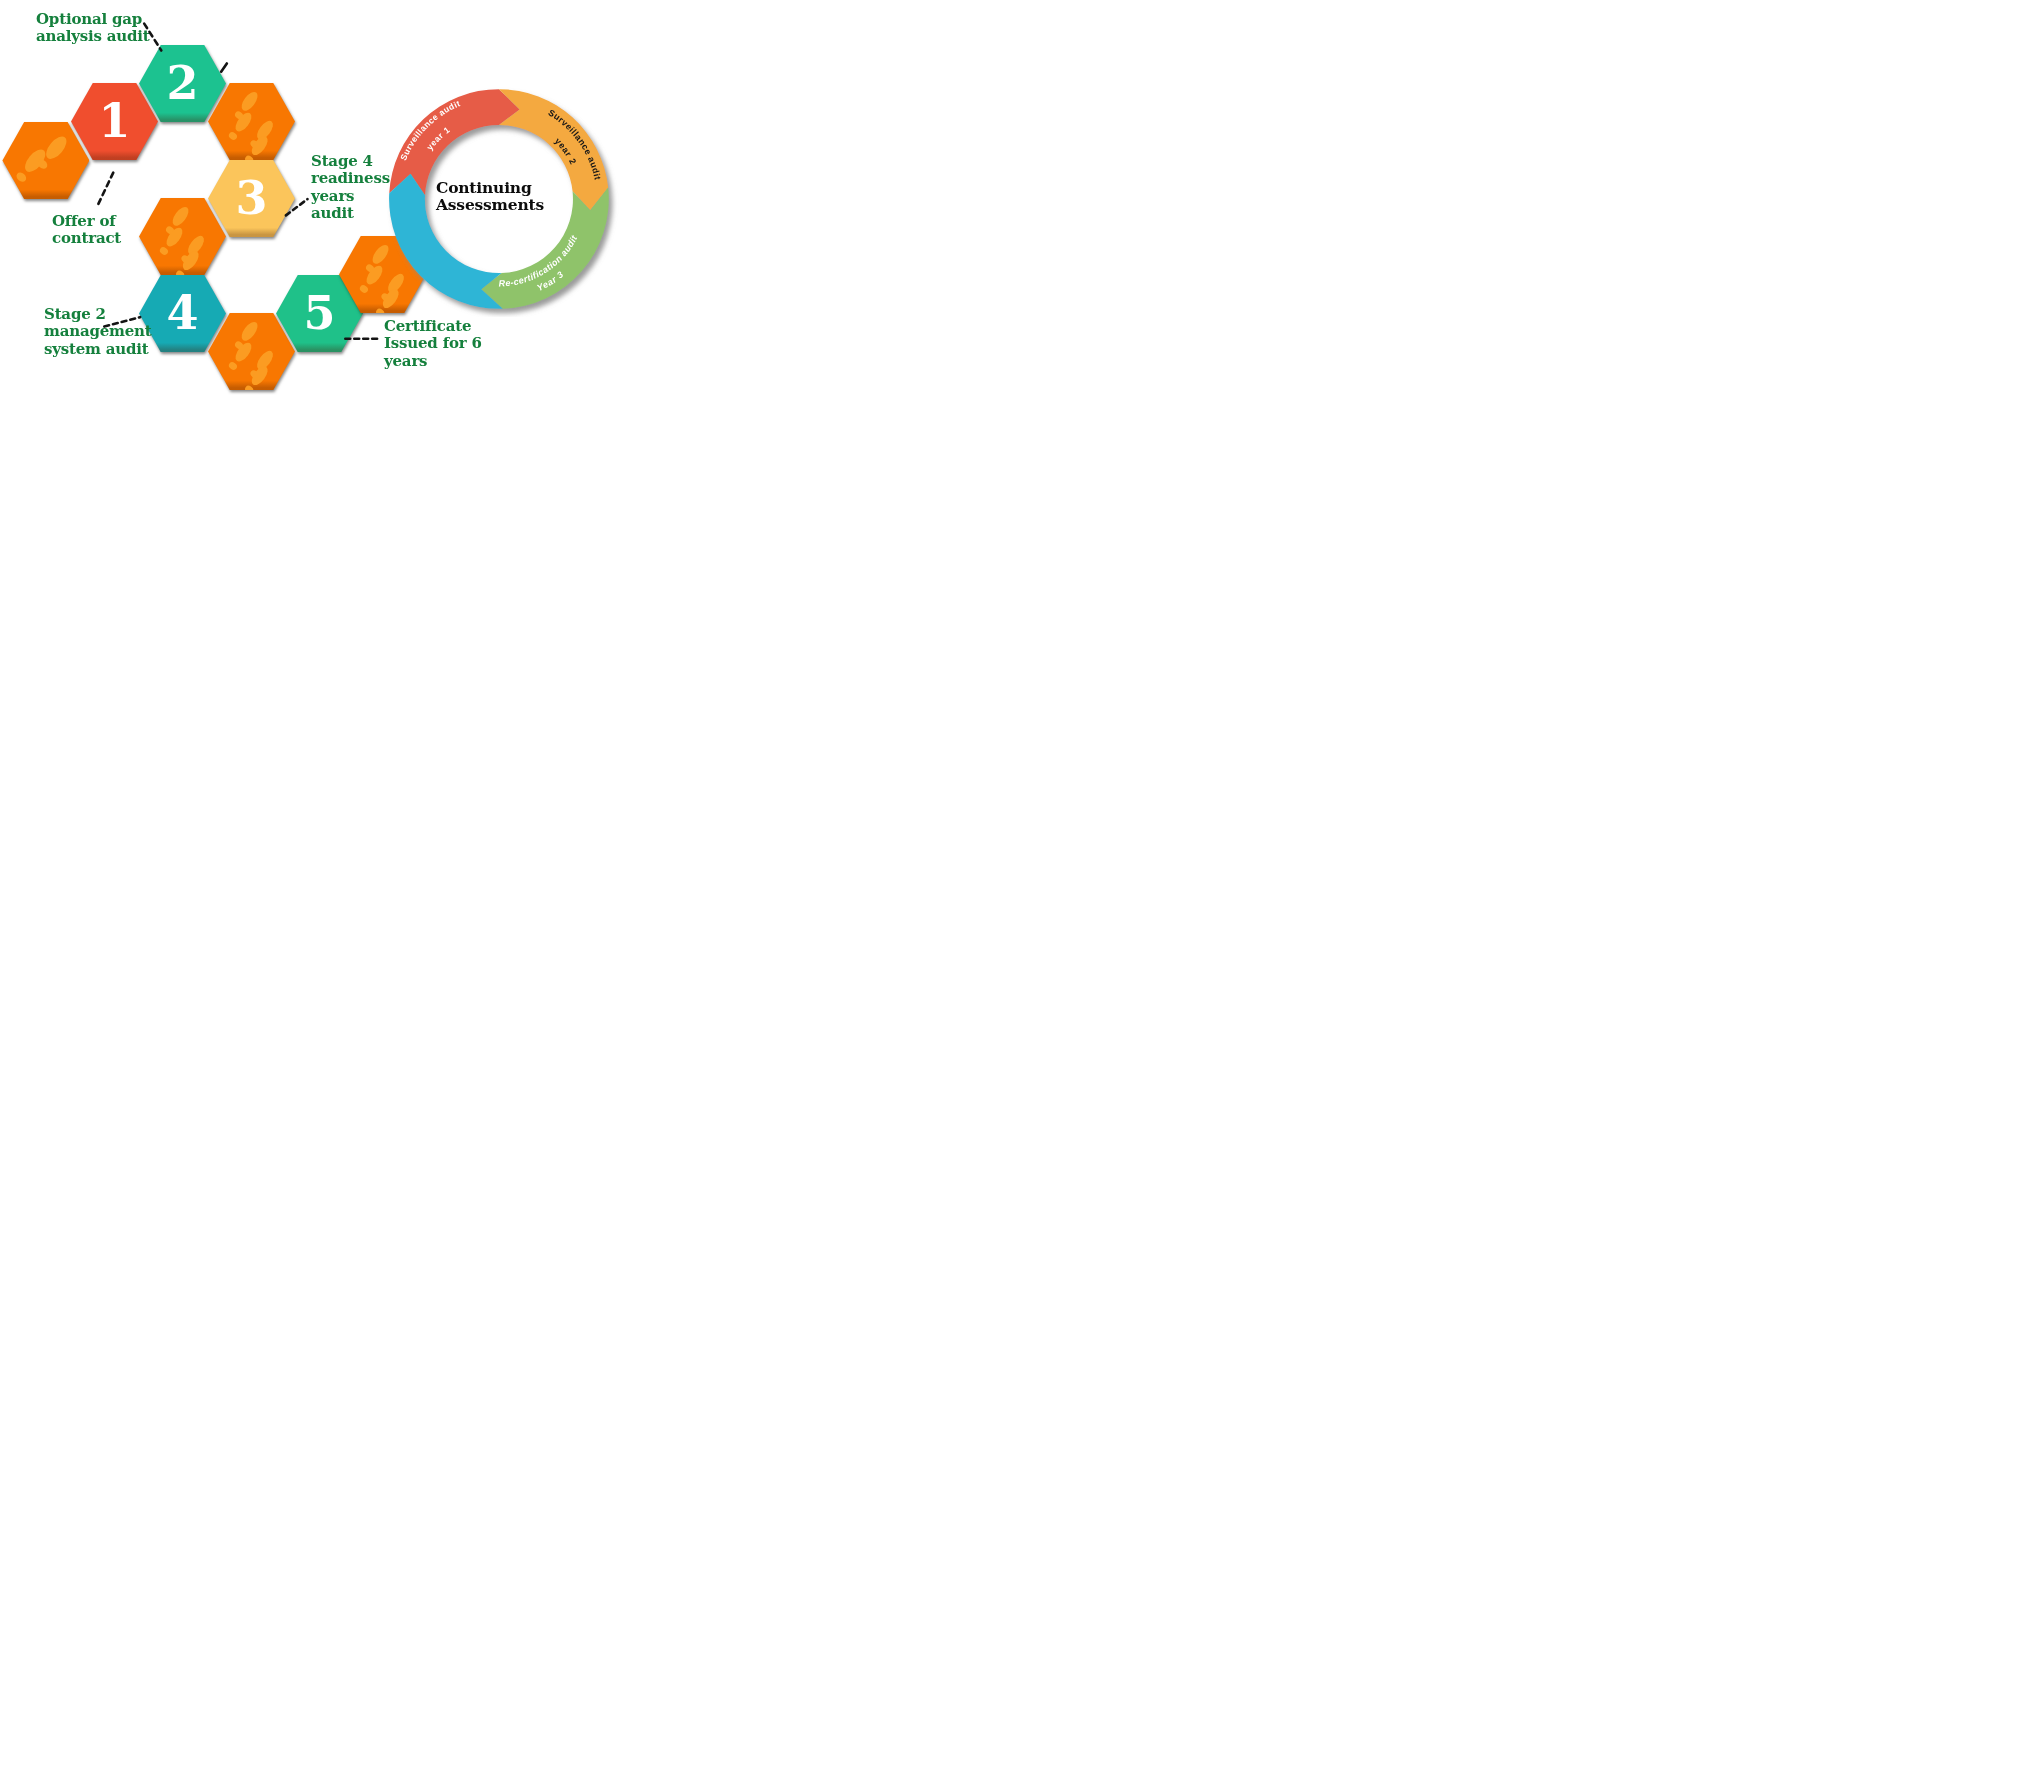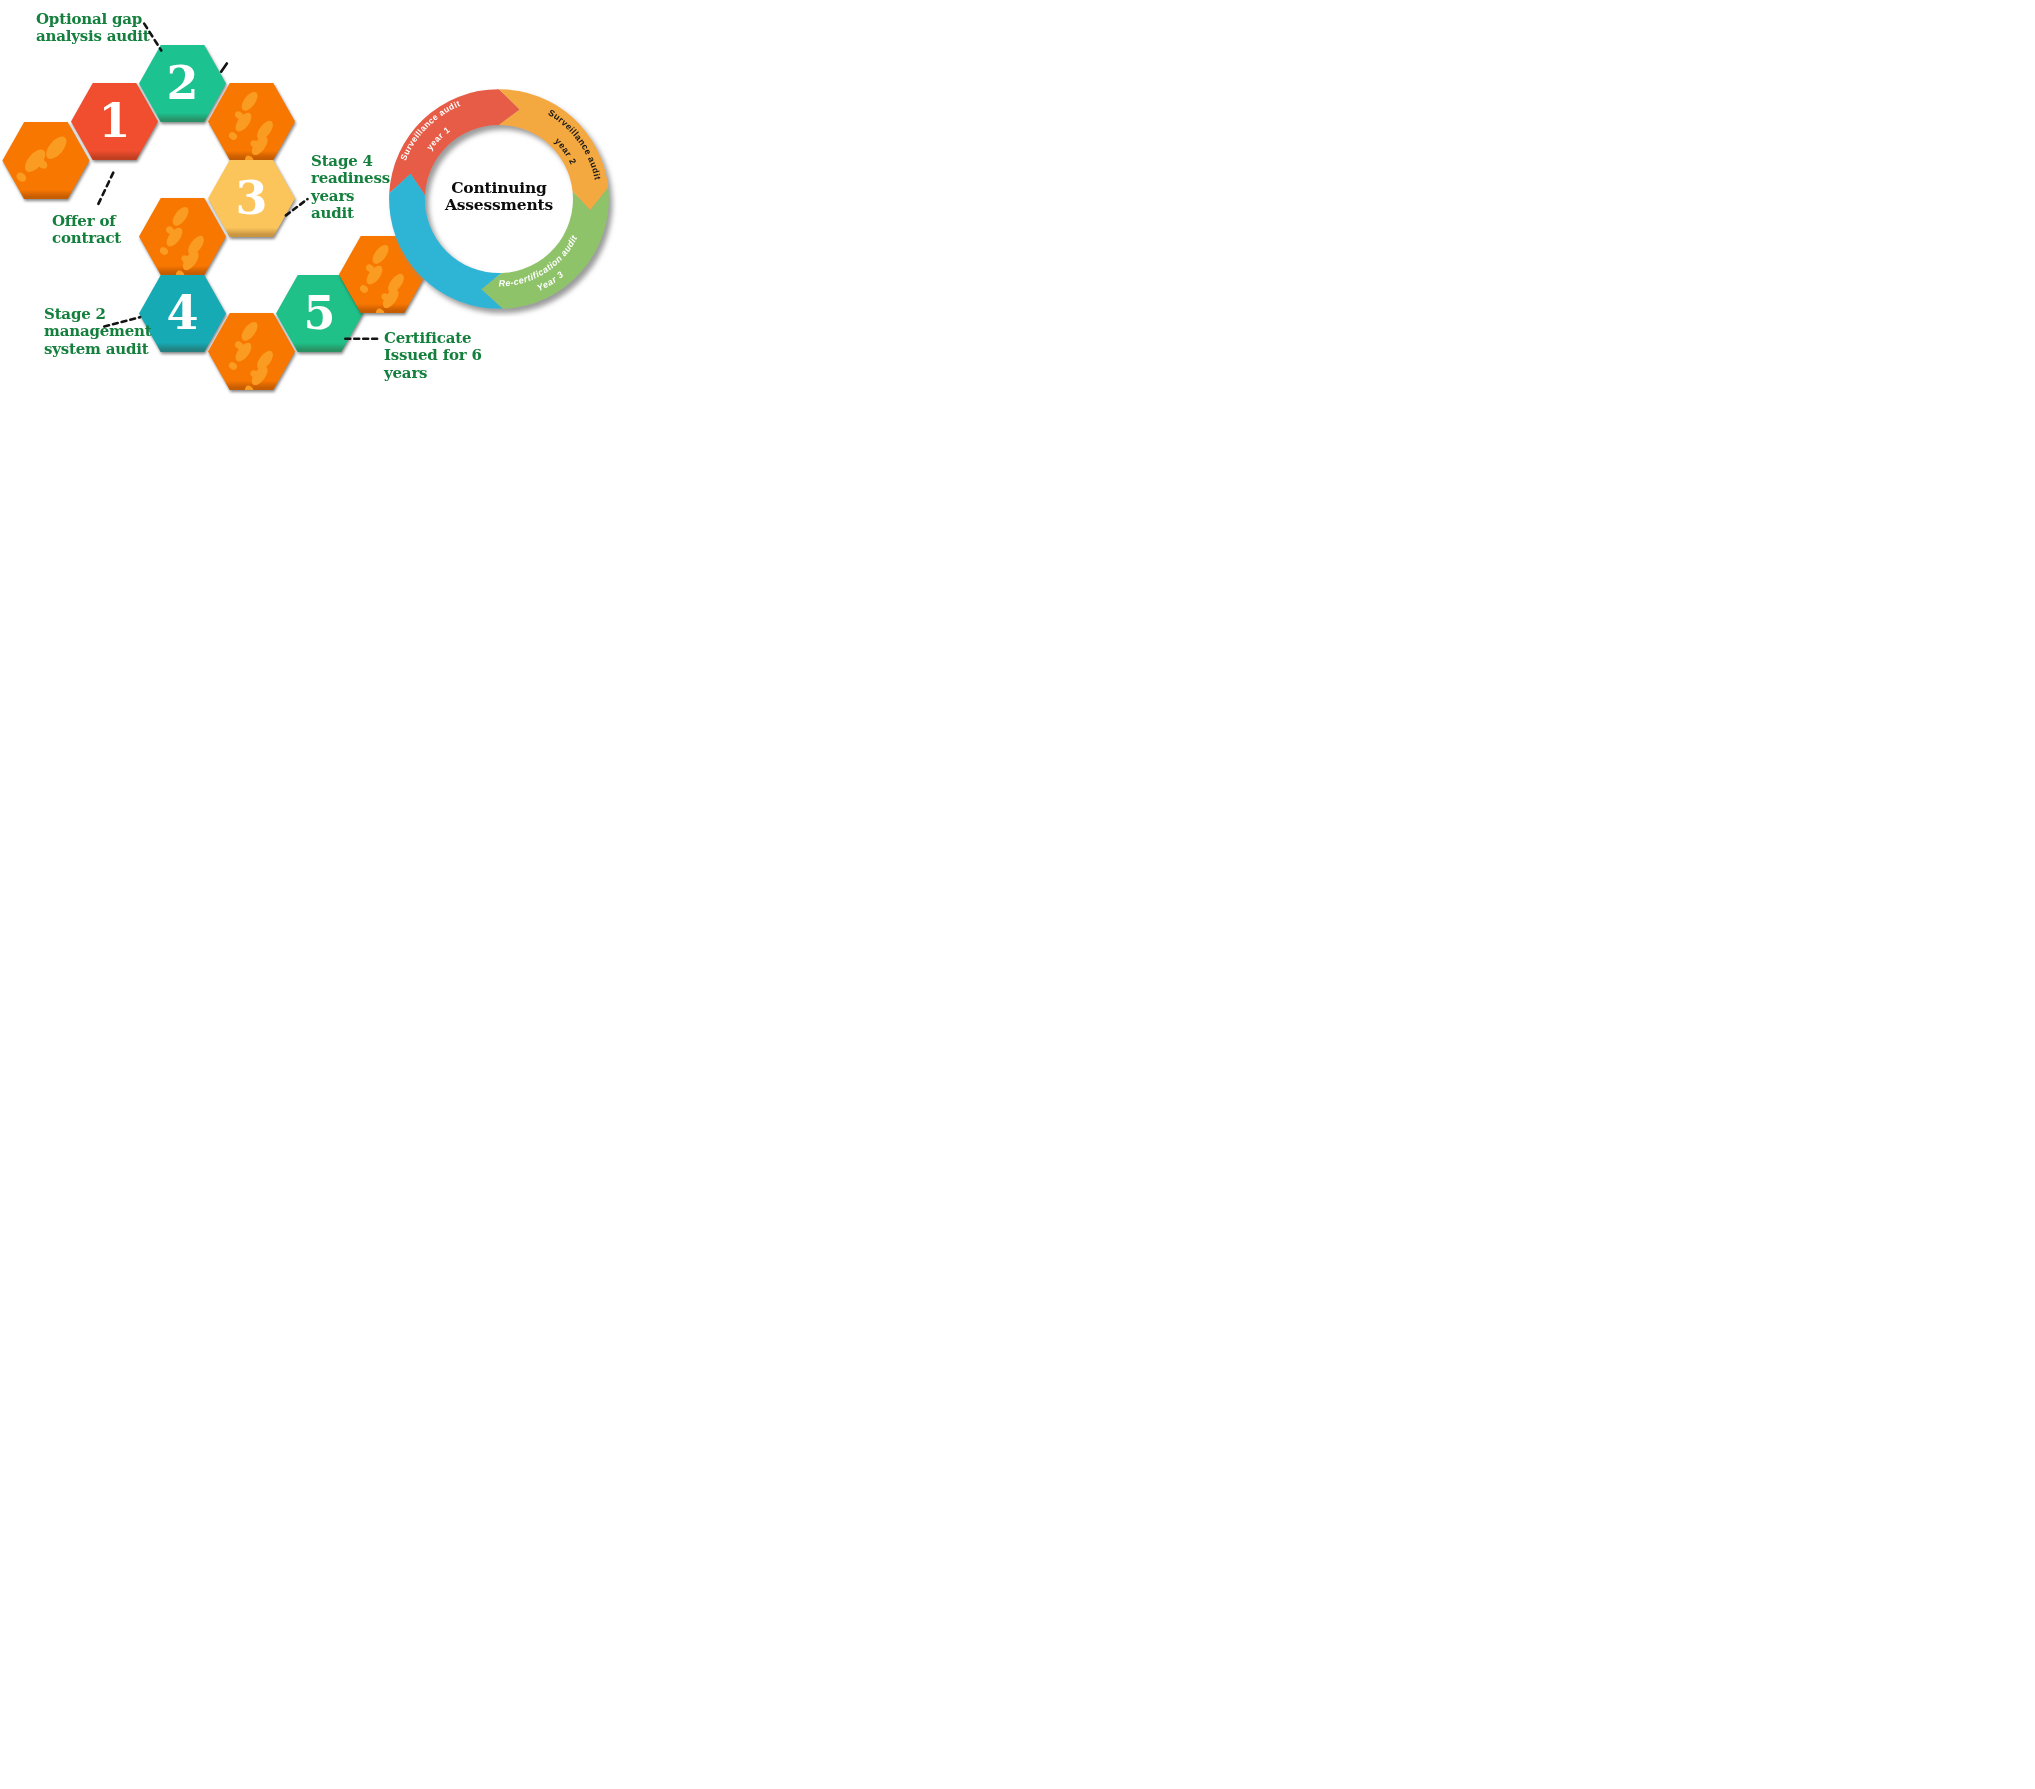--- a/index.html
+++ b/index.html
@@ -19,21 +19,21 @@
   
   .lbl{position:absolute;font-weight:700;font-size:15px;line-height:1.15;
        letter-spacing:-0.2px;color:#15803d;white-space:nowrap;}
   
   .overlay{position:absolute;left:0;top:0;width:630px;height:399px;z-index:5;pointer-events:none;}
   
   .ringbox{position:absolute;left:385px;top:81px;width:236px;height:236px;}
   .ring-label{font-family:"Liberation Sans","DejaVu Sans",sans-serif;font-weight:700;
               letter-spacing:1px;}
   .ring-label.small{letter-spacing:1.5px;}
-  .ring-center{position:absolute;left:436px;top:179px;width:126px;text-align:center;
+  .ring-center{position:absolute;left:436px;top:179px;width:126px;text-align:left;
                font-weight:700;font-size:15.5px;line-height:1.12;color:#0c0c0c;
                letter-spacing:-0.2px;}
 </style>
 </head>
 <body>
 
 <div class="stage">
 
   <div class="hexwrap" style="left:2.4px;top:122px">
     <div class="hex" style="background-color: rgb(248, 119, 1);">
@@ -188,21 +188,21 @@
     <div>years</div>
     <div>audit</div>
   </div>
 
   <div class="lbl" style="left:44px;top:306px">
     <div>Stage 2</div>
     <div>management</div>
     <div>system audit</div>
   </div>
 
-  <div class="lbl" style="left:384px;top:330px">
+  <div class="lbl" style="left:384px;top:318px">
     <div>Certificate</div>
     <div>Issued for 6</div>
     <div>years</div>
   </div>
 
   <svg class="overlay" viewBox="0 0 1547 980" width="630" height="399">
     <g stroke="#141414" stroke-width="6.5" stroke-linecap="round" fill="none">
       <line x1="354" y1="58" x2="396" y2="124" stroke-dasharray="13 11"></line>
       <line x1="278" y1="424" x2="238" y2="508" stroke-dasharray="13 11"></line>
       <line x1="702" y1="529" x2="755" y2="489" stroke-dasharray="12 10"></line>

